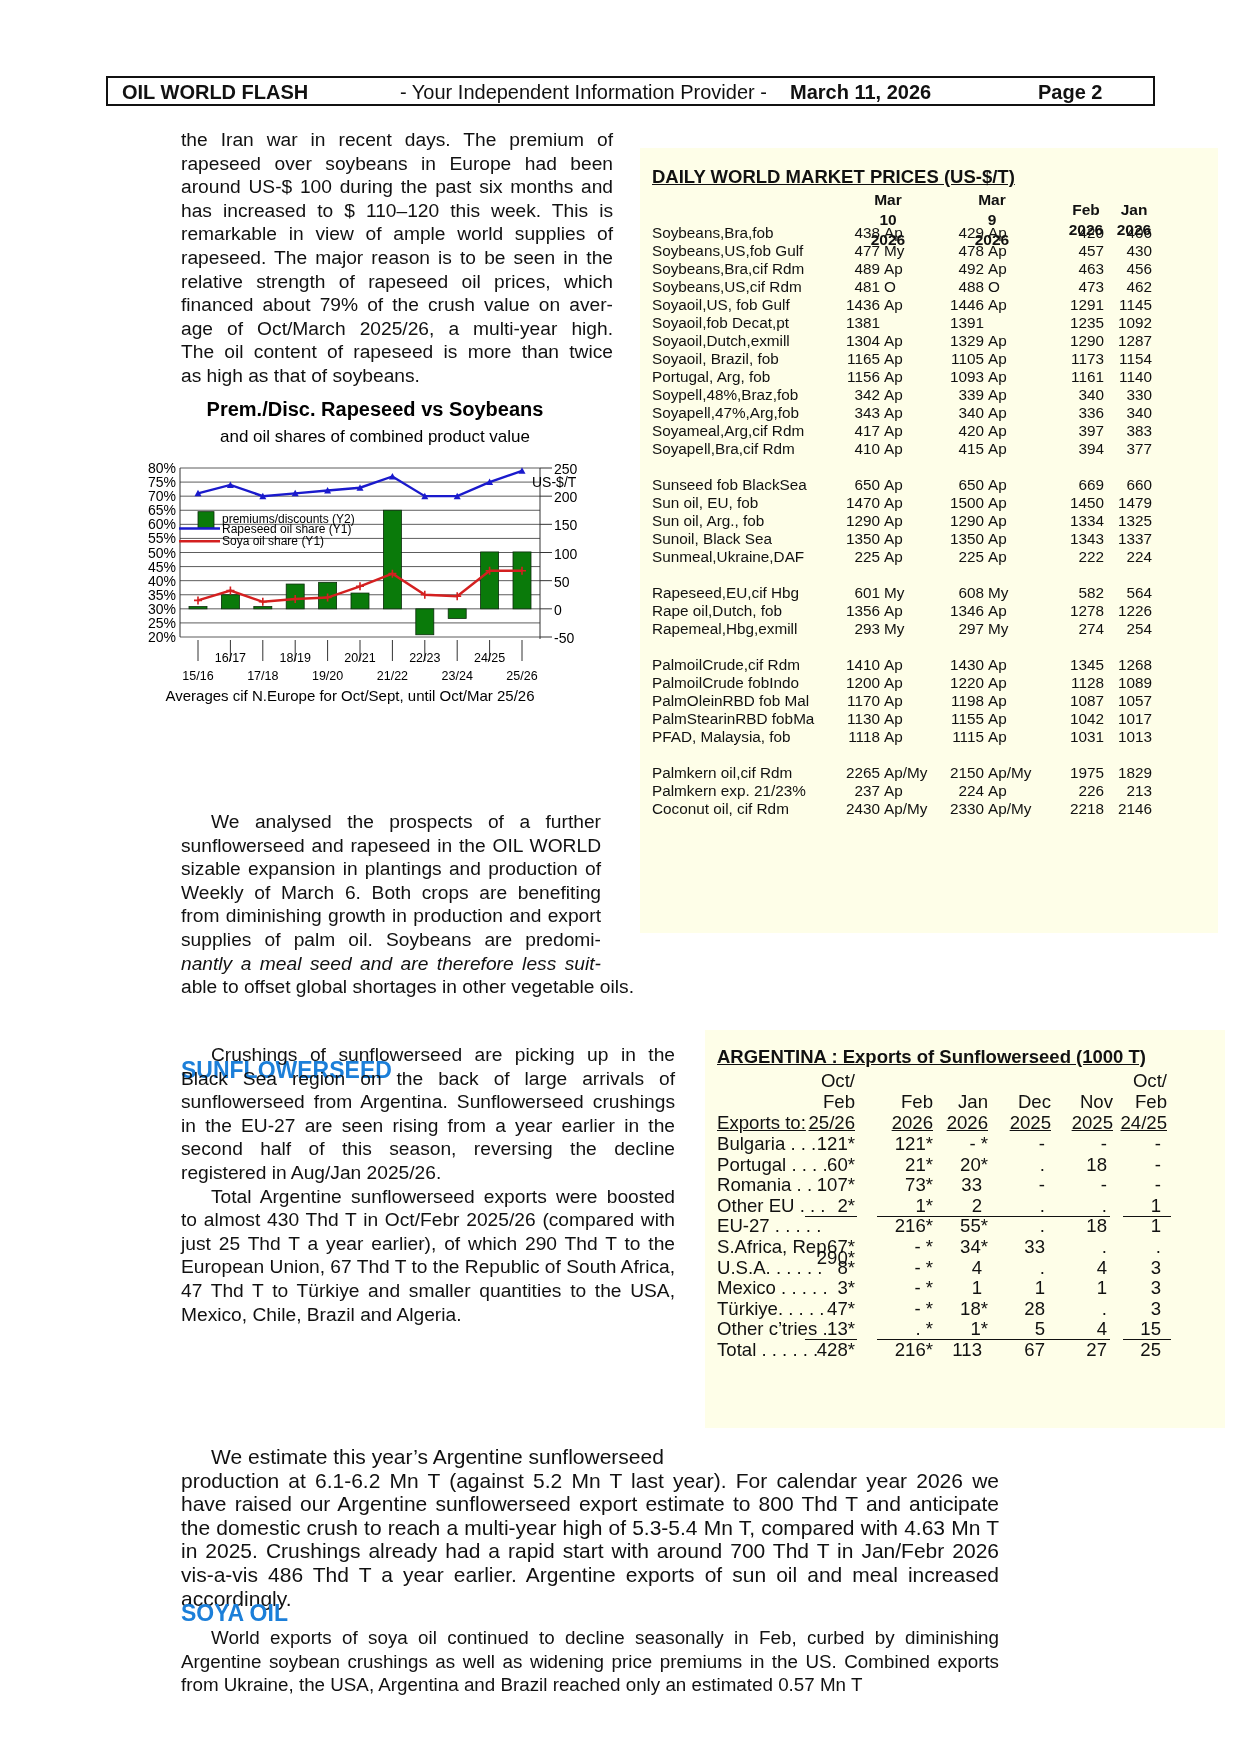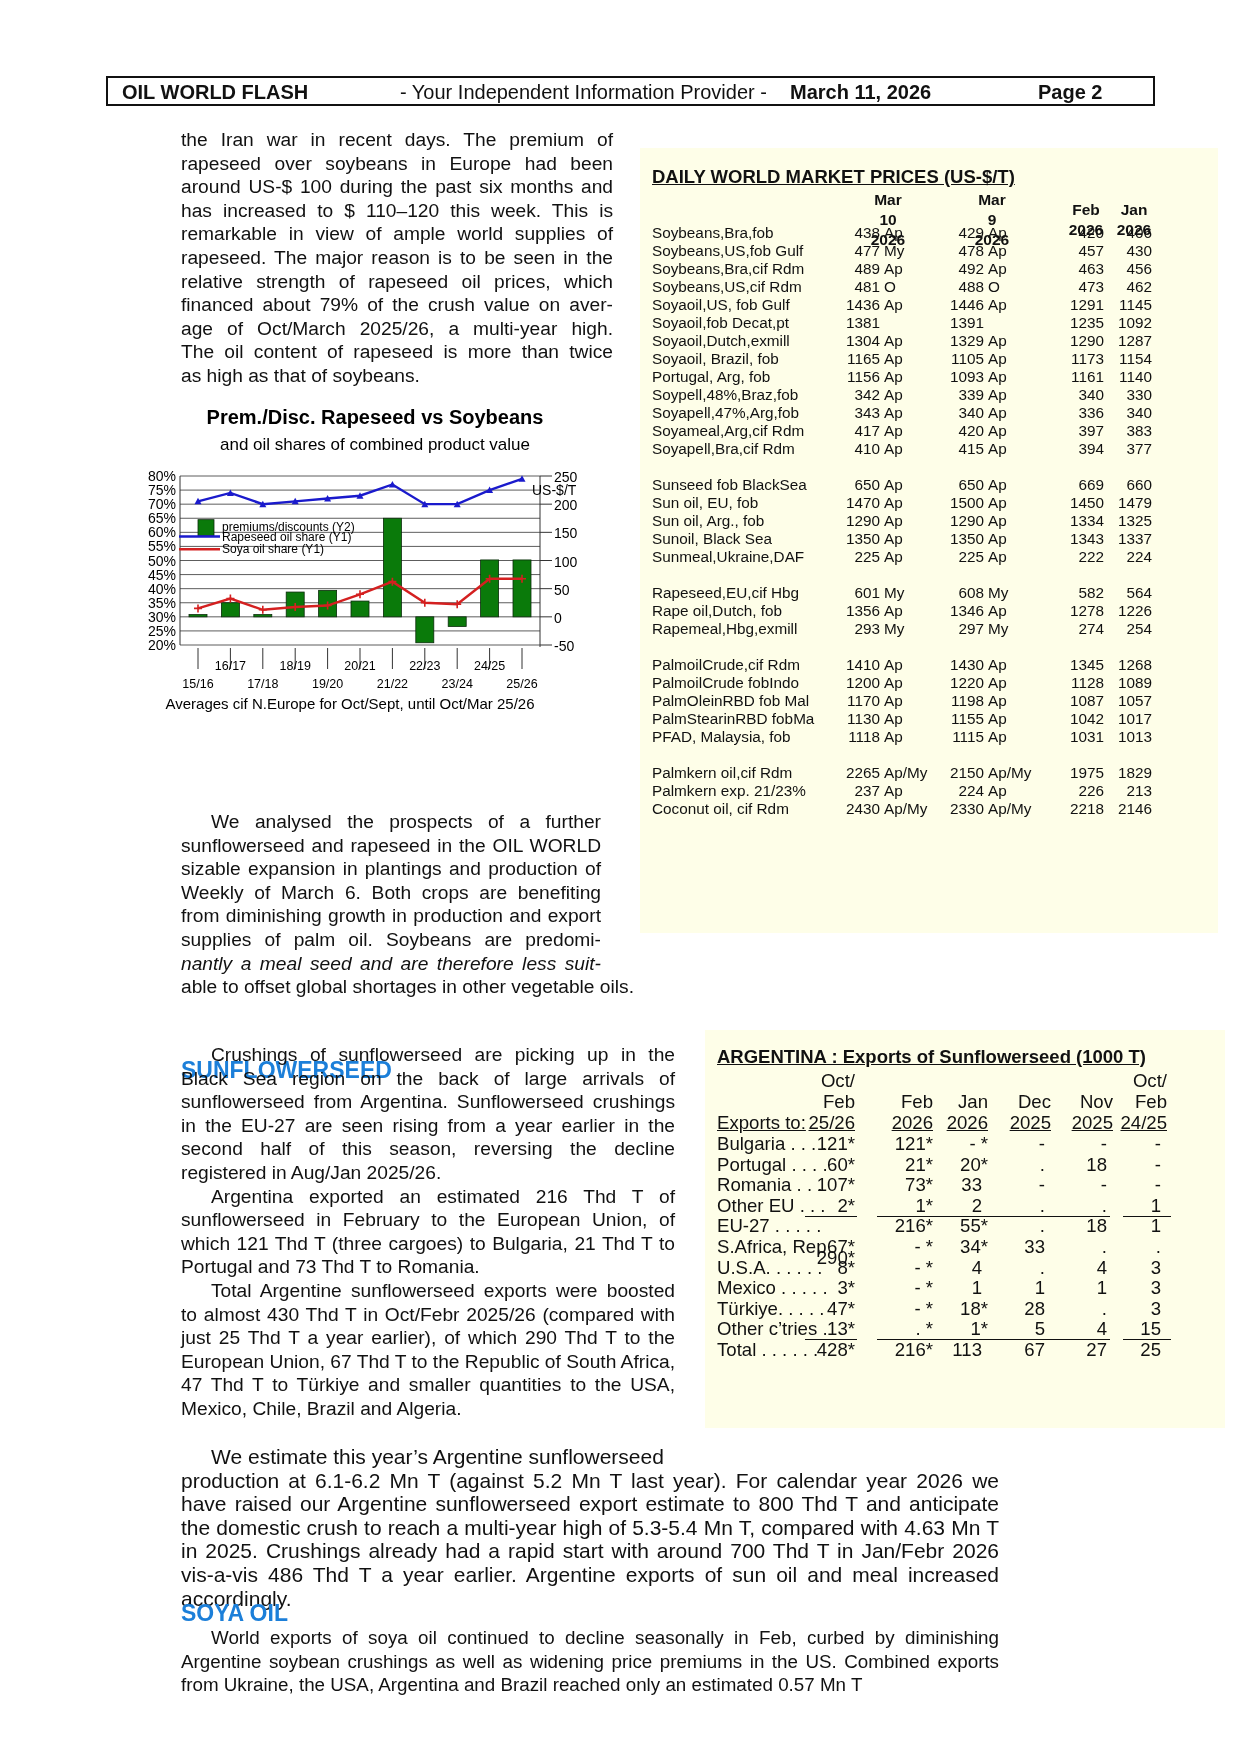--- a/index.html
+++ b/index.html
@@ -32,21 +32,21 @@
   #pbox .c4 { left:460px; width:40px; text-align:right; }
   
   #abox { left:705px; top:1030px; width:520px; height:398px; background:#fefee8; }
   #abox .title { position:absolute; left:12px; top:16px; font-weight:bold; font-size:18.5px;
                  text-decoration:underline; white-space:nowrap; }
   #abox .cell { position:absolute; font-size:18.6px; white-space:nowrap; text-align:right; }
   #abox .lbl { text-align:left; }
   #abox .ul { text-decoration:underline; }
   #abox .rule { position:absolute; height:0; border-top:1.5px solid #111; }
   
-  #chart { left:130px; top:400px; width:490px; height:390px; }
+  #chart { left:130px; top:392px; width:490px; height:390px; }
   .ctitle { font-weight:bold; font-size:20px; }
   .csub { font-size:17px; }
   .tick { font-size:14px; }
 </style>
 </head>
 <body>
 
 <div id="hdr" class="abs">
   <span class="b" style="left:14px;">OIL  WORLD  FLASH</span>
   <span style="left:292px;">- Your  Independent  Information  Provider -</span>
@@ -474,21 +474,20 @@
         <span class="c2u">Ap/My</span>
         <span class="c3">2218</span>
         <span class="c4">2146</span>
       </div>
     </div>
 </div>
 
 <div class="abs h2" style="left:181px; top:1017px;margin-top:40px;">SUNFLOWERSEED</div>
 <div class="abs para" style="left:181px; top:1043px; width:494px;">
   <p class="ind">Crushings of sunflowerseed are picking up in the Black Sea region on the back of large arrivals of sunflowerseed from Argentina. Sunflowerseed crushings in the EU-27 are seen rising from a year earlier in the second half of this season, reversing the decline registered in Aug/Jan 2025/26.</p>
-  <p class="ind">Argentina exported an estimated 216 Thd T of sunflowerseed in February to the European Union, of which 121 Thd T (three cargoes) to Bulgaria, 21 Thd T to Portugal and 73 Thd T to Romania.</p>
   <p class="ind">Total Argentine sunflowerseed exports were boosted to almost 430 Thd T in Oct/Febr 2025/26 (compared with just 25 Thd T a year earlier), of which 290 Thd T to the European Union, 67 Thd T to the Republic of South Africa, 47 Thd T to Türkiye and smaller quantities to the USA, Mexico, Chile, Brazil and Algeria.</p>
 </div>
 
 <div id="abox" class="abs">
   <div class="title">ARGENTINA :   Exports of Sunflowerseed   (1000 T)</div>
   <div id="arg-cells">
       <div class="cell" style="top: 40px; right: 370px;">Oct/</div>
       <div class="cell" style="top: 61px; right: 370px;">Feb</div>
       <div class="cell ul" style="top: 82px; right: 370px;">25/26</div>
       <div class="cell" style="top: 61px; right: 292px;">Feb</div>

